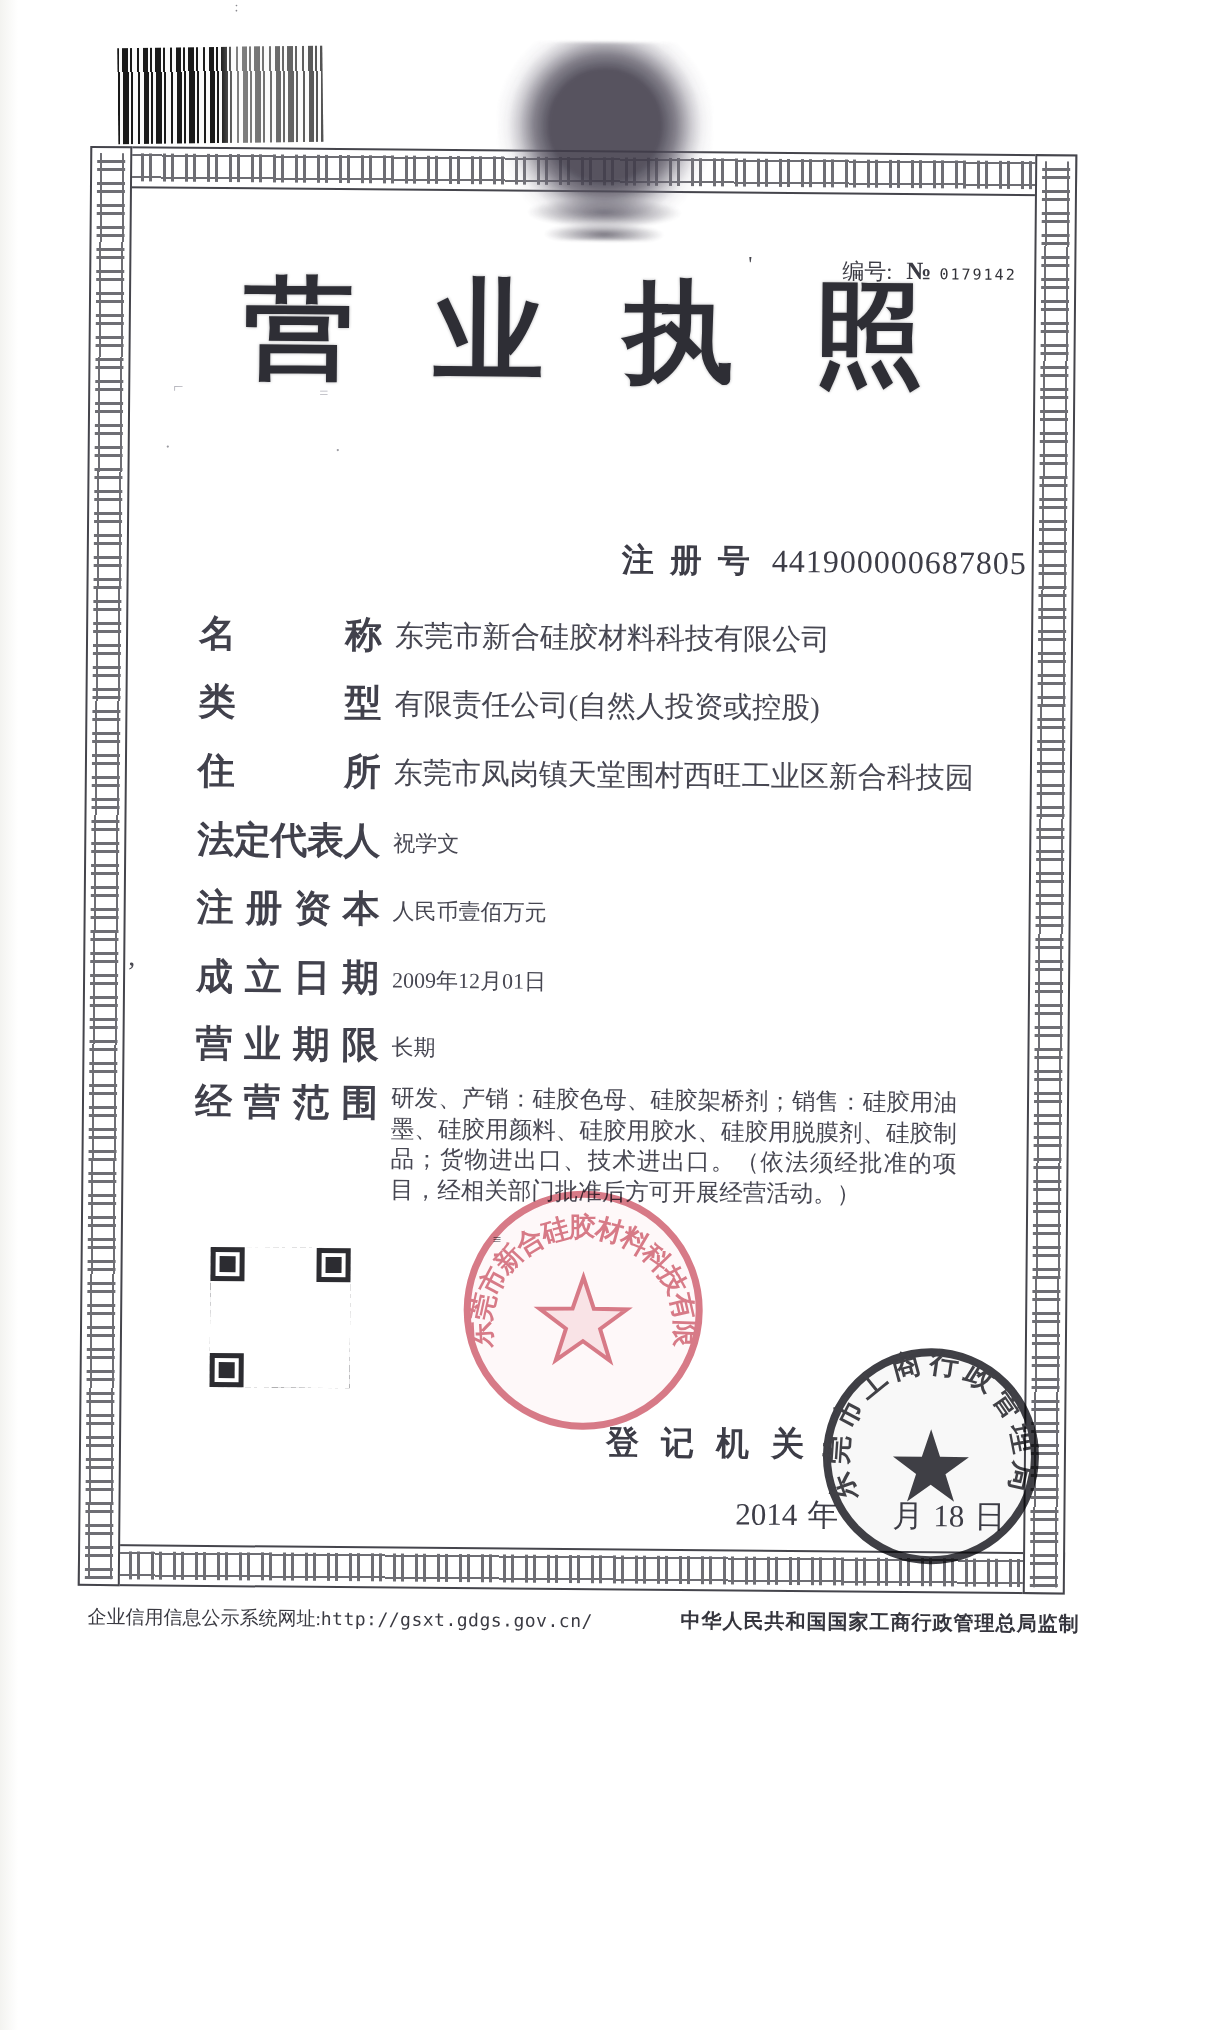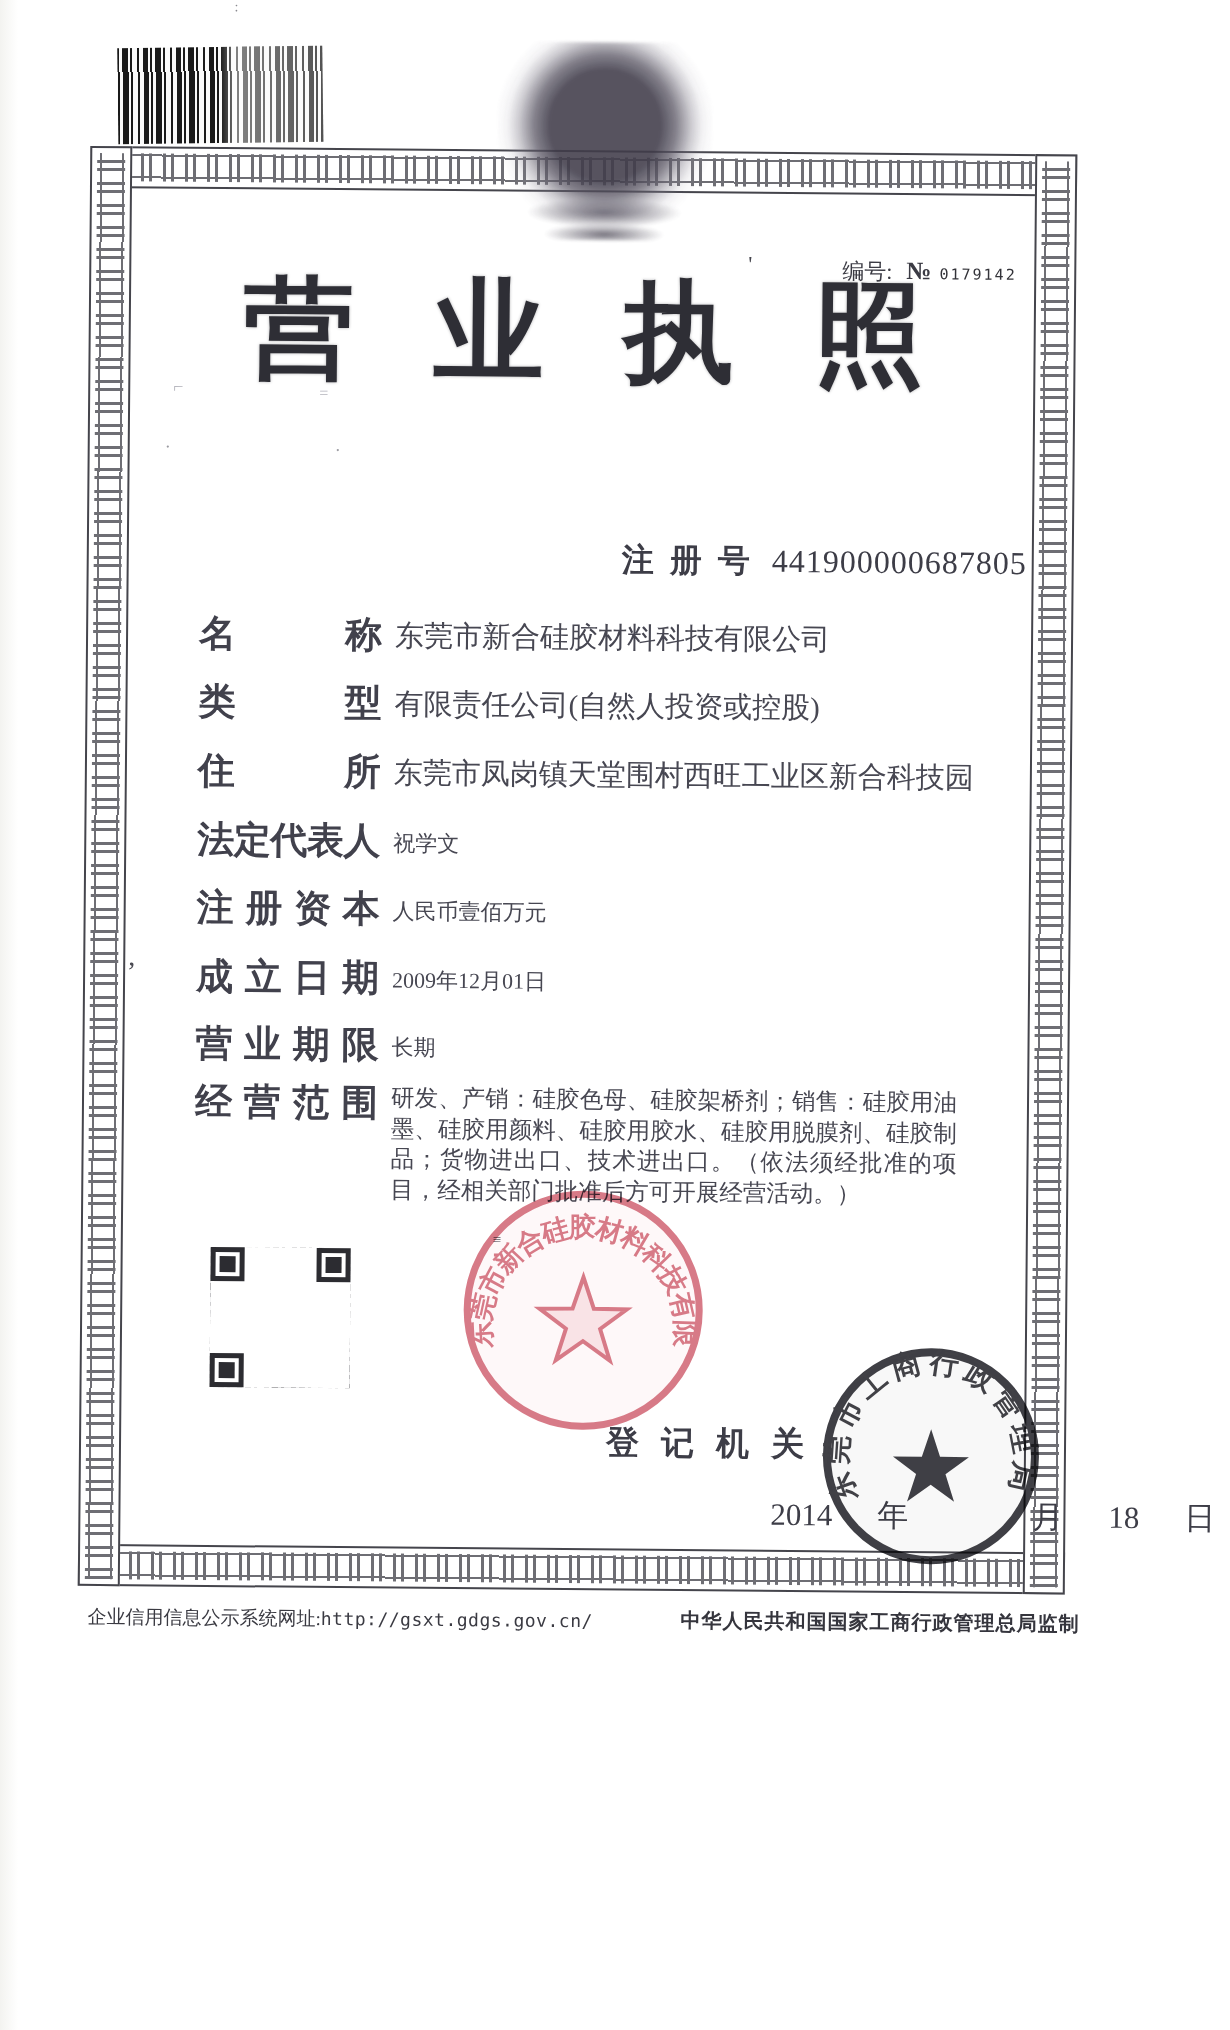--- a/index.html
+++ b/index.html
@@ -62,21 +62,21 @@
   .qr-f{position:absolute;width:34px;height:34px;border:5px solid #2c2c31;background:#fff;box-sizing:border-box;}
   .qr-f::after{content:"";position:absolute;inset:4px;background:#2c2c31;}
   .qr-tl{left:0;top:0;} .qr-tr{right:0;top:0;} .qr-bl{left:0;bottom:0;}
 
   
   .red-stamp{position:absolute;left:463px;top:1185px;width:250px;height:250px;z-index:8;opacity:.82;mix-blend-mode:multiply;}
   .black-stamp{position:absolute;left:822px;top:1338px;width:230px;height:230px;z-index:9;opacity:.9;mix-blend-mode:multiply;}
 
   .registrar{position:absolute;left:612px;top:1420px;font-size:33px;font-weight:600;letter-spacing:22px;color:#3d3d47;white-space:nowrap;z-index:3;}
   .datedash{position:absolute;left:742px;top:1492px;font-size:31px;color:#3d3d47;white-space:nowrap;z-index:3;}
-  .datedash span{margin-right:10px;margin-left:35px;}
+  .datedash span{margin-right:10px;}
   .datedash .gap{display:inline-block;width:34px;}
 
   
   .footer-left{position:absolute;left:95px;top:1608px;font-size:19px;color:#3a3a42;white-space:nowrap;}
   .footer-left .url{font-family:"DejaVu Sans Mono",monospace;font-size:18px;letter-spacing:0.5px;}
   .footer-right{position:absolute;left:688px;top:1606px;font-size:20px;letter-spacing:1px;color:#35353d;font-weight:600;white-space:nowrap;}
 
   
   .art{position:absolute;z-index:3;}
   .a0{left:130px;top:944px;font-size:28px;color:#4a4a52;}

